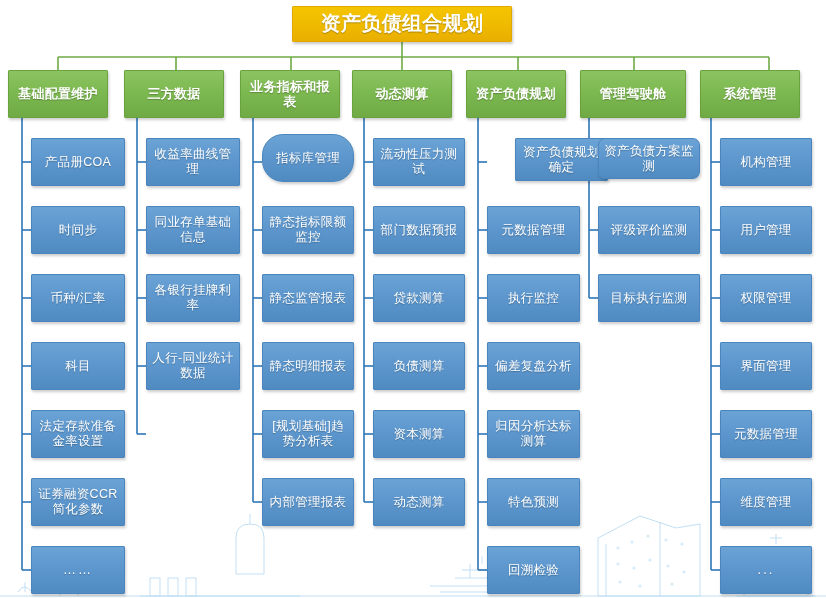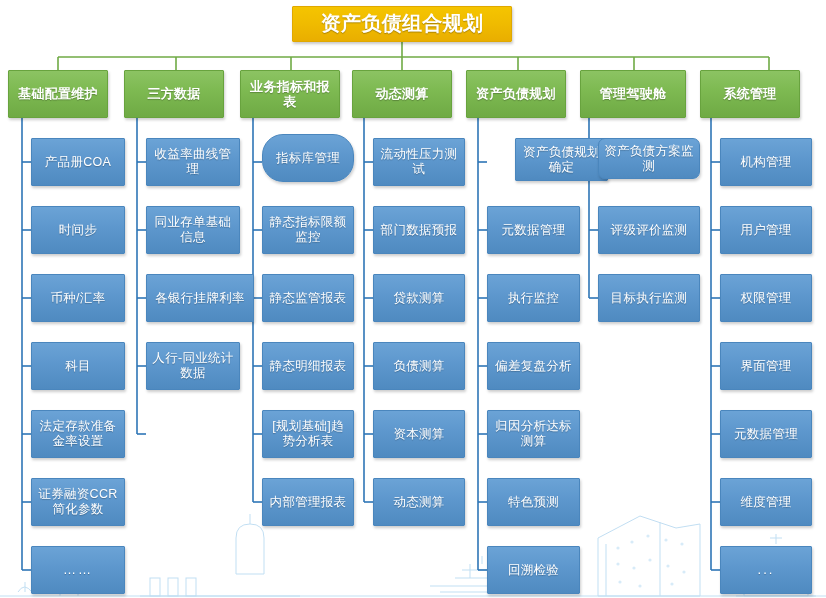--- a/index.html
+++ b/index.html
@@ -192,21 +192,21 @@
   <div class="node leaf" style="left:31px;top:138px;width:94px;height:48px;">产品册COA</div>
   <div class="node leaf" style="left:31px;top:206px;width:94px;height:48px;">时间步</div>
   <div class="node leaf" style="left:31px;top:274px;width:94px;height:48px;">币种/汇率</div>
   <div class="node leaf" style="left:31px;top:342px;width:94px;height:48px;">科目</div>
   <div class="node leaf" style="left:31px;top:410px;width:94px;height:48px;">法定存款准备金率设置</div>
   <div class="node leaf" style="left:31px;top:478px;width:94px;height:48px;">证券融资CCR简化参数</div>
   <div class="node leaf dots" style="left:31px;top:546px;width:94px;height:48px;">……</div>
 
   <div class="node leaf" style="left:146px;top:138px;width:94px;height:48px;">收益率曲线管理</div>
   <div class="node leaf" style="left:146px;top:206px;width:94px;height:48px;">同业存单基础信息</div>
-  <div class="node leaf" style="left:146px;top:274px;width:108px;height:48px;">各银行挂牌利率</div>
+  <div class="node leaf" style="left:146px;top:274px;width:94px;height:48px;">各银行挂牌利率</div>
   <div class="node leaf" style="left:146px;top:342px;width:94px;height:48px;">人行-同业统计数据</div>
 
   <div class="node leaf" style="left:262px;top:134px;width:92px;height:48px;border-radius:21px;">指标库管理</div>
   <div class="node leaf" style="left:262px;top:274px;width:92px;height:48px;">静态监管报表</div>
   <div class="node leaf" style="left:262px;top:206px;width:92px;height:48px;">静态指标限额监控</div>
   <div class="node leaf" style="left:262px;top:342px;width:92px;height:48px;">静态明细报表</div>
   <div class="node leaf" style="left:262px;top:410px;width:92px;height:48px;">[规划基础]趋势分析表</div>
   <div class="node leaf" style="left:262px;top:478px;width:92px;height:48px;">内部管理报表</div>
 
   <div class="node leaf" style="left:373px;top:138px;width:92px;height:48px;">流动性压力测试</div>

